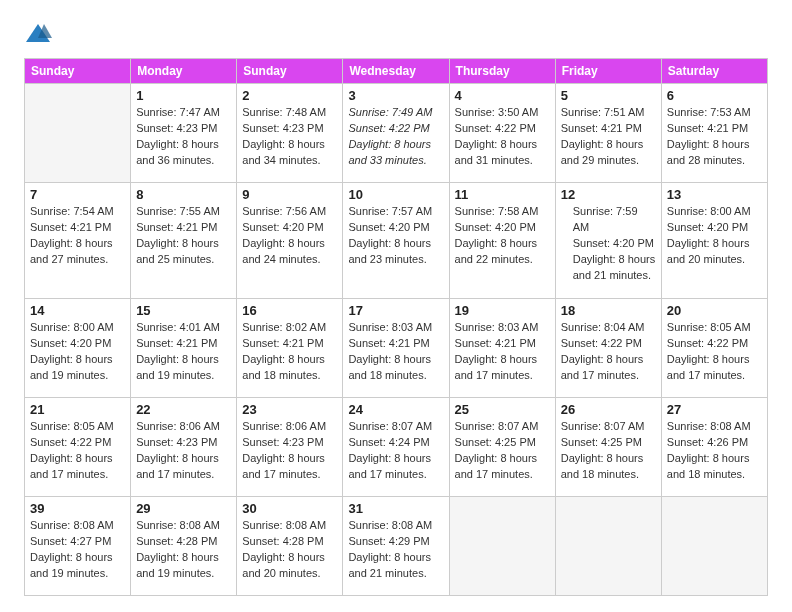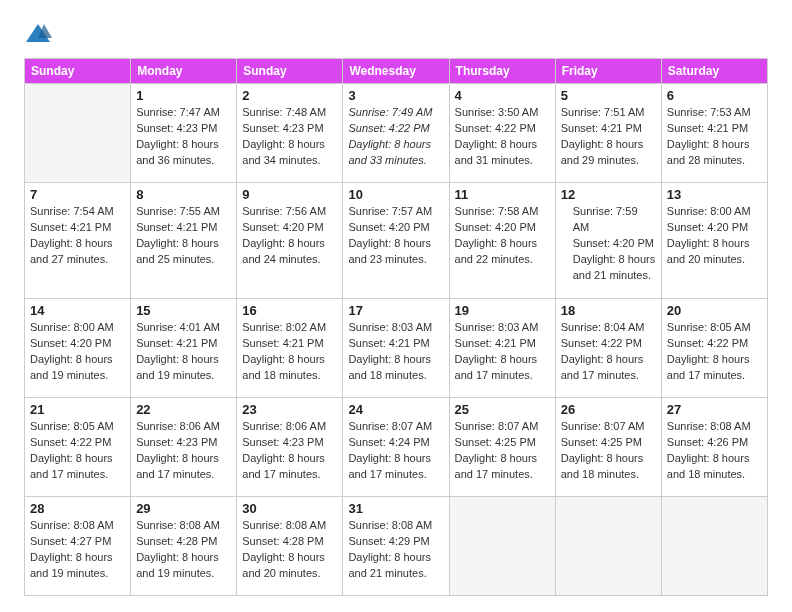--- a/index.html
+++ b/index.html
@@ -327,21 +327,21 @@
           <td>
             <div class="day-num">27</div>
             <div class="day-info" style="white-space: pre-line;">Sunrise: 8:08 AM
 Sunset: 4:26 PM
 Daylight: 8 hours
 and 18 minutes.</div>
           </td>
         </tr>
         <tr class="week-row">
           <td>
-            <div class="day-num">28</div>
+            <div class="day-num">39</div>
             <div class="day-info" style="white-space: pre-line;">Sunrise: 8:08 AM
 Sunset: 4:27 PM
 Daylight: 8 hours
 and 19 minutes.</div>
           </td>
           <td>
             <div class="day-num">29</div>
             <div class="day-info" style="white-space: pre-line;">Sunrise: 8:08 AM
 Sunset: 4:28 PM
 Daylight: 8 hours

